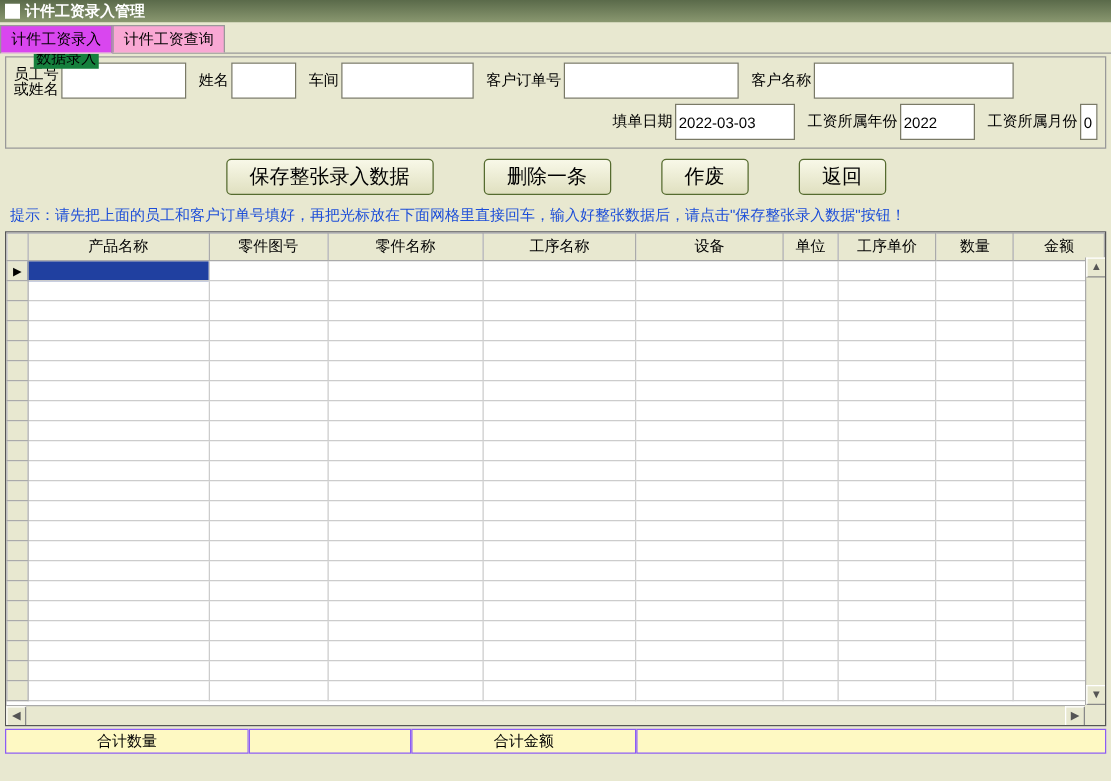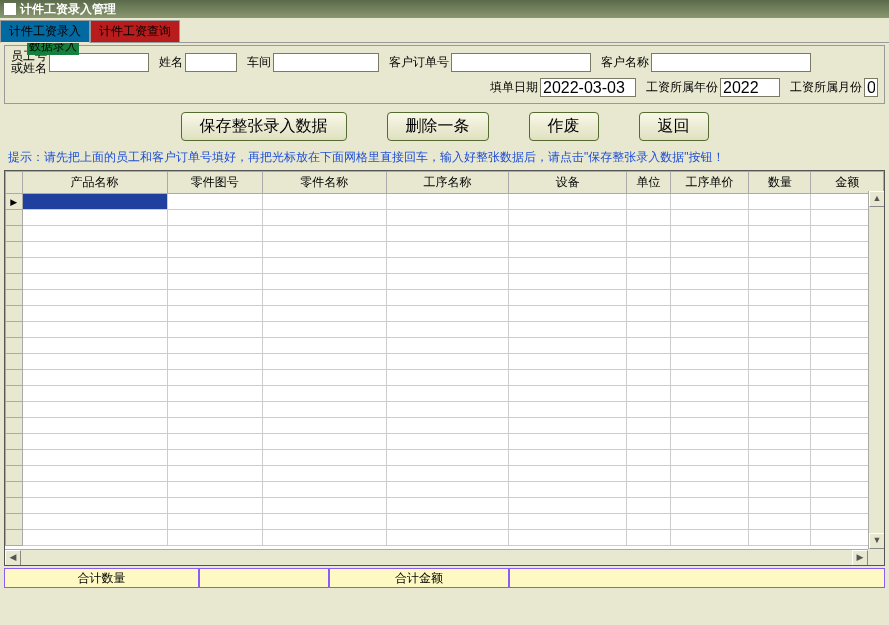--- a/index.html
+++ b/index.html
@@ -31,27 +31,27 @@
 .tabs {
   display: flex;
   background: #e8e8d0;
   border-bottom: 1px solid #999;
   padding-top: 2px;
 }
 .tab {
   padding: 2px 8px;
   border: 1px solid #999;
   border-bottom: none;
-  background: #b91c1c;
+  background: #f9a8d4;
   margin-right: 0px;
   position: relative;
   cursor: pointer;
 }
 .tab.active {
-  background: #0369a1;
+  background: #d946ef;
   border-bottom: 1px solid #e8e8d0;
   margin-bottom: -1px;
   z-index: 2;
   font-family: Liberation Mono, monospace;
 }
 .fieldset {
   border: 1px solid #999;
   margin: 2px 4px 0 4px;
   padding: 4px 6px 2px 6px;
   position: relative;
@@ -67,23 +67,23 @@
 .form-row {
   display: flex;
   align-items: center;
   margin-bottom: 4px;
   flex-wrap: nowrap;
 }
 .form-row label { white-space: nowrap; }
 .input {
   border: 1px solid #7a7a66;
   background: #fff;
-  height: 19px;
+  height: 29px;
   padding: 0 2px;
-  font-size: 16px;
+  font-size: 12px;
   font-family: inherit;
 }
 .stacked-label { display: inline-block; line-height: 1.0; font-size: 12px; }
 .button-row {
   display: flex;
   justify-content: center;
   gap: 40px;
   padding: 8px 0;
 }
 .btn {

